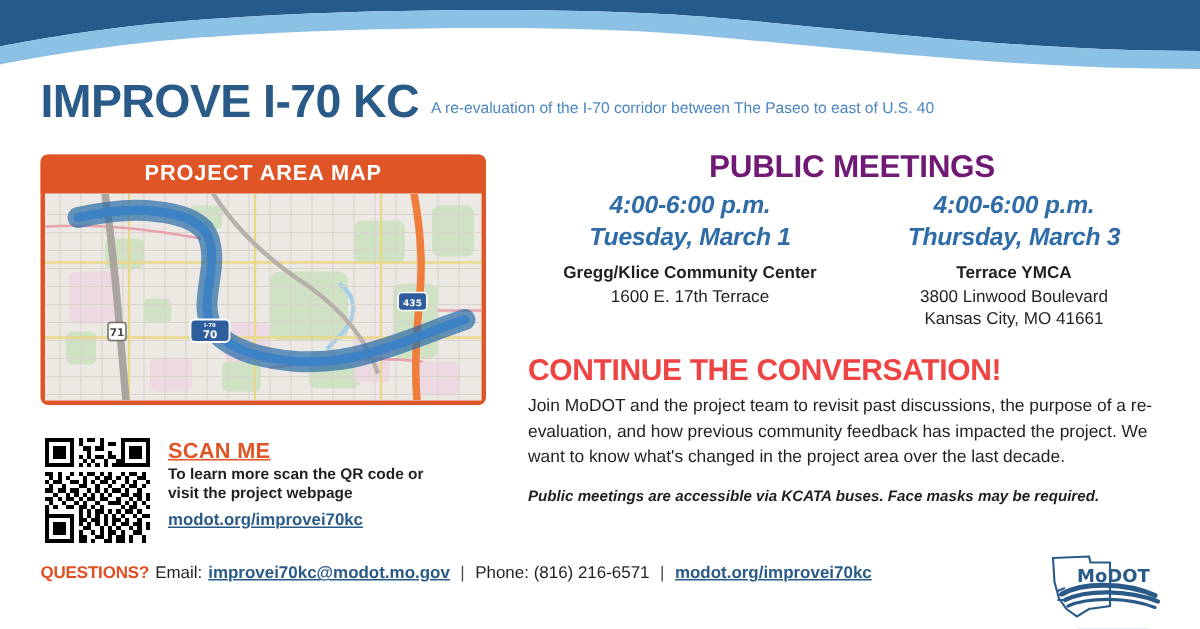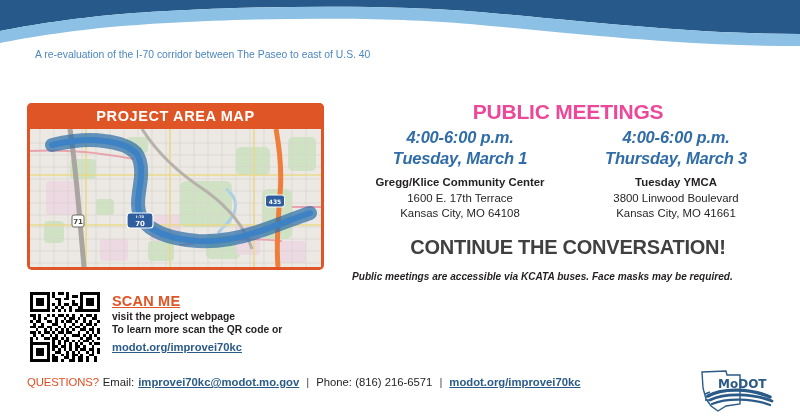--- a/index.html
+++ b/index.html
@@ -55,74 +55,75 @@
   }
   .qr-line { font-size: 10.3px; font-weight: bold; color: #231f20; line-height: 1.32; }
   .qr-link {
     font-size: 11.2px; font-weight: bold; color: #2A5B88;
     text-decoration: underline; line-height: 1.35; display: inline-block;
   }
 
   
   .right-col { position: absolute; left: 352px; top: 100px; width: 432px; z-index: 3; }
   .pm-heading {
-    color: #ec4899; font-size: 21px; font-weight: bold;
+    color: #701a75; font-size: 21px; font-weight: bold;
     text-align: center; letter-spacing: -0.2px; line-height: 1.1;
   }
   .meetings { display: flex; margin-top: 4px; }
   .meeting { width: 50%; text-align: center; }
   .m-time, .m-date {
     color: #2F6CA8; font-size: 16.5px; font-weight: bold; font-style: italic;
     line-height: 1.28; letter-spacing: -0.2px;
   }
   .m-venue {
     color: #231f20; font-size: 11.4px; font-weight: bold;
     margin-top: 6px; line-height: 1.35;
   }
   .m-addr { color: #231f20; font-size: 11.4px; line-height: 1.38; }
 
   .cc-heading {
-    color: #404040; font-size: 20px; font-weight: bold;
-    letter-spacing: -0.25px; margin-top: 14px; line-height: 1.12; text-align: center;
+    color: #ef4444; font-size: 20px; font-weight: bold;
+    letter-spacing: -0.25px; margin-top: 14px; line-height: 1.12;
   }
   .cc-body {
     color: #231f20; font-size: 11.6px; line-height: 1.50; margin-top: 3px;
   }
   .cc-note {
     color: #231f20; font-size: 10.1px; font-weight: bold; font-style: italic;
     margin-top: 11px; line-height: 1.3;
   }
 
   
   .footer {
     position: absolute; left: 27px; top: 376px; z-index: 3;
     display: flex; align-items: baseline; font-size: 11.3px; color: #231f20;
     white-space: nowrap;
   }
-  .f-q { color: #e24e20; font-weight: normal; letter-spacing: -0.1px; }
+  .f-q { color: #e24e20; font-weight: bold; letter-spacing: -0.1px; }
   .f-lab { margin-left: 4px; }
   .f-email { color: #2A5B88; font-weight: bold; margin-left: 4px; text-align: center; }
   .f-sep { margin: 0 7px; color: #4d4d4d; }
   .f-link {
     color: #2A5B88; font-weight: bold; text-decoration: underline;
   }
 
   .logos { position: absolute; right: 12px; top: 366px; z-index: 3; display: flex; align-items: center; flex-direction: column; }
   .logos svg { display: block; }
 </style>
 </head>
 <body>
 
 <svg id="top-wave" viewBox="0 0 800 46" preserveAspectRatio="none">
   <path d="M0,0 L800,0 L800,34 C700,34 620,25 480,12 C380,3 200,6 100,16 C55,21 25,26 0,31 Z" fill="#27598A"></path>
   <path d="M0,31 C25,26 55,21 100,16 C200,6 380,3 480,12 C620,25 700,34 800,34 L800,46
            C690,46 610,37 470,24 C375,15 200,18 100,28 C55,33 25,38 0,43 Z" fill="#8CC0E4"></path>
 </svg>
 
 <div class="title-row">
+  <div class="main-title">IMPROVE I-70 KC</div>
   <div class="subtitle">A re-evaluation of the I-70 corridor between The Paseo to east of U.S. 40</div>
 </div>
 
 <div class="map-card">
   <div class="map-banner">PROJECT AREA MAP</div>
   <div class="map-img-wrap">
     <svg width="291" height="138" viewBox="0 0 291 138">
 
       <rect x="0" y="0" width="291" height="138" fill="#ece9e4"></rect>
 
@@ -375,47 +376,47 @@
         <rect x="23" y="23" width="1" height="2"></rect>
       <rect x="8" y="24" width="2" height="1"></rect>
         <rect x="11" y="24" width="1" height="1"></rect>
       <rect x="14" y="24" width="2" height="1"></rect>
         <rect x="17" y="24" width="2" height="1"></rect>
       <rect x="20" y="24" width="1" height="1"></rect>
     </g>
   </svg>
   <div class="qr-text">
     <div class="scan-me">SCAN ME</div>
+    <div class="qr-line">To learn more scan the QR code or</div>
     <div class="qr-line">visit the project webpage</div>
-    <div class="qr-line">To learn more scan the QR code or</div>
     <a class="qr-link" href="#">modot.org/improvei70kc</a>
   </div>
 </div>
 
 <div class="right-col">
   <div class="pm-heading">PUBLIC MEETINGS</div>
 
   <div class="meetings">
     <div class="meeting">
       <div class="m-time">4:00-6:00 p.m.</div>
       <div class="m-date">Tuesday, March 1</div>
       <div class="m-venue">Gregg/Klice Community Center</div>
       <div class="m-addr">1600 E. 17th Terrace</div>
-      <div class="m-addr">Kansas City, MO 64108</div>
     </div>
     <div class="meeting">
       <div class="m-time">4:00-6:00 p.m.</div>
       <div class="m-date">Thursday, March 3</div>
-      <div class="m-venue">Tuesday YMCA</div>
+      <div class="m-venue">Terrace YMCA</div>
       <div class="m-addr">3800 Linwood Boulevard</div>
       <div class="m-addr">Kansas City, MO 41661</div>
     </div>
   </div>
 
   <div class="cc-heading">CONTINUE THE CONVERSATION!</div>
+  <div class="cc-body">Join MoDOT and the project team to revisit past discussions, the purpose of a re-evaluation, and how previous community feedback has impacted the project. We want to know what's changed in the project area over the last decade.</div>
   <div class="cc-note">Public meetings are accessible via KCATA buses. Face masks may be required.</div>
 </div>
 
 <div class="footer">
   <span class="f-q">QUESTIONS?</span>
   <span class="f-lab">Email:</span>
   <a class="f-email" href="#">improvei70kc@modot.mo.gov</a>
   <span class="f-sep">|</span>
   <span>Phone: (816) 216-6571</span>
   <span class="f-sep">|</span>

